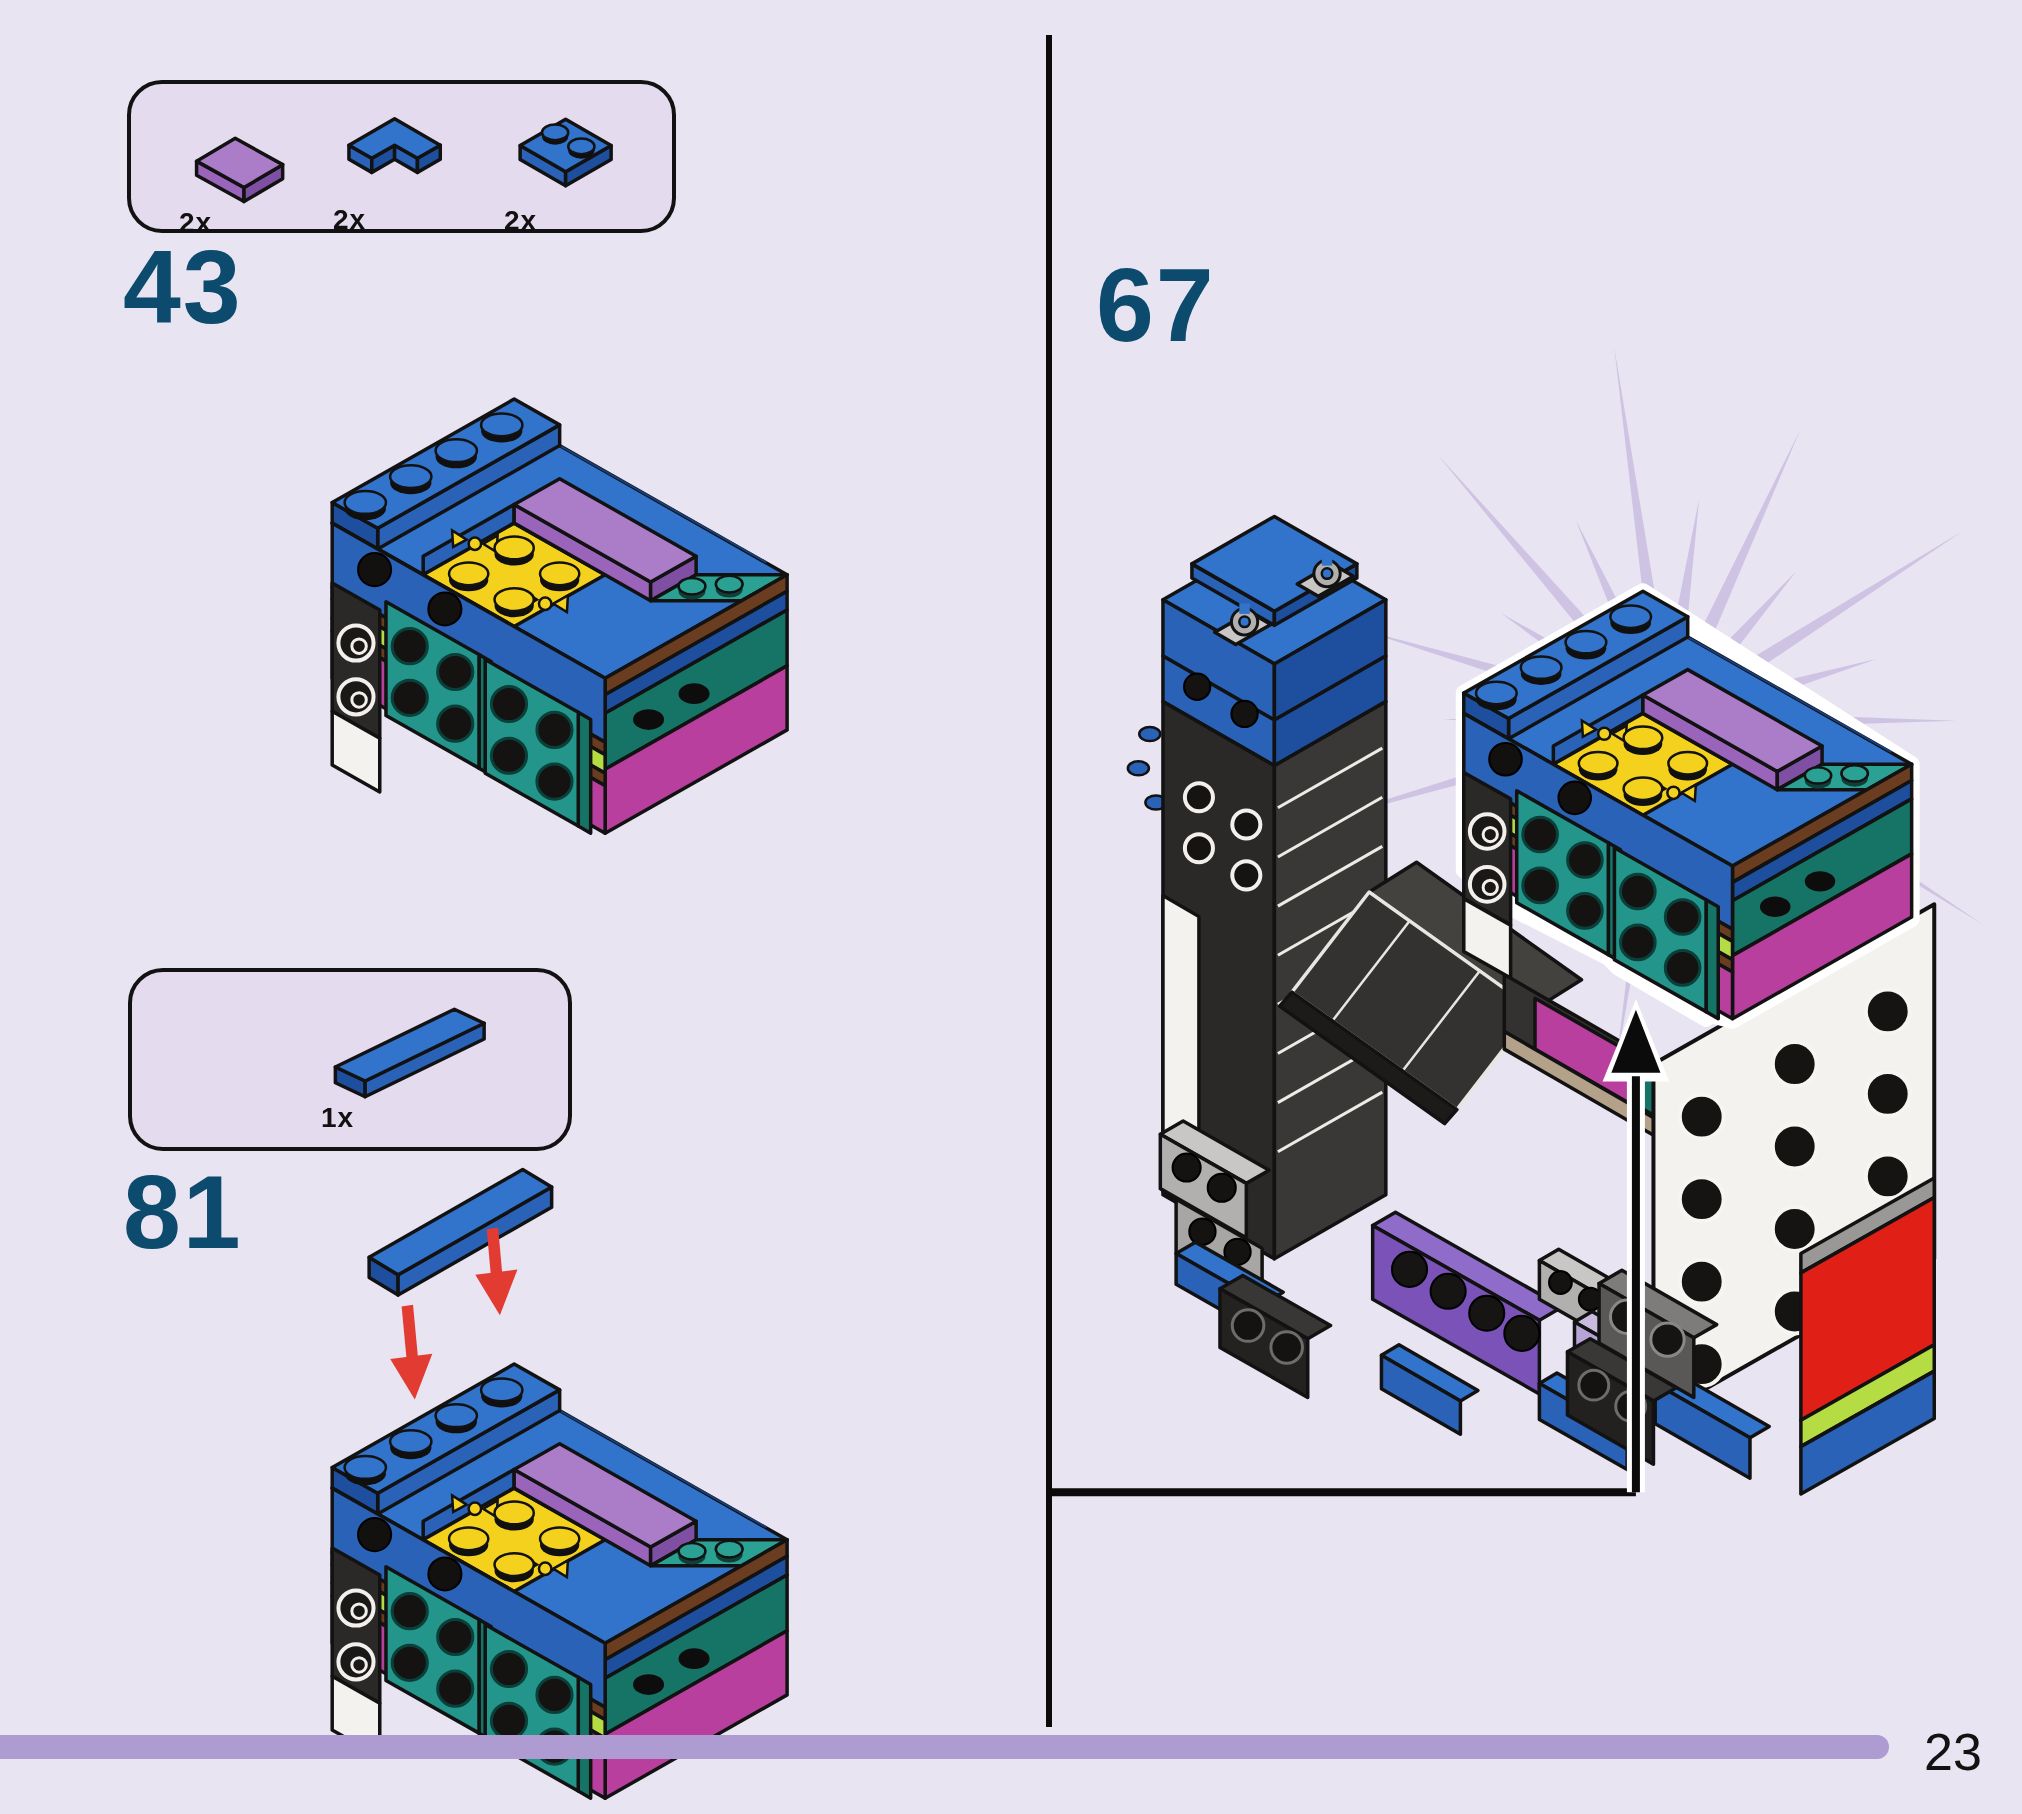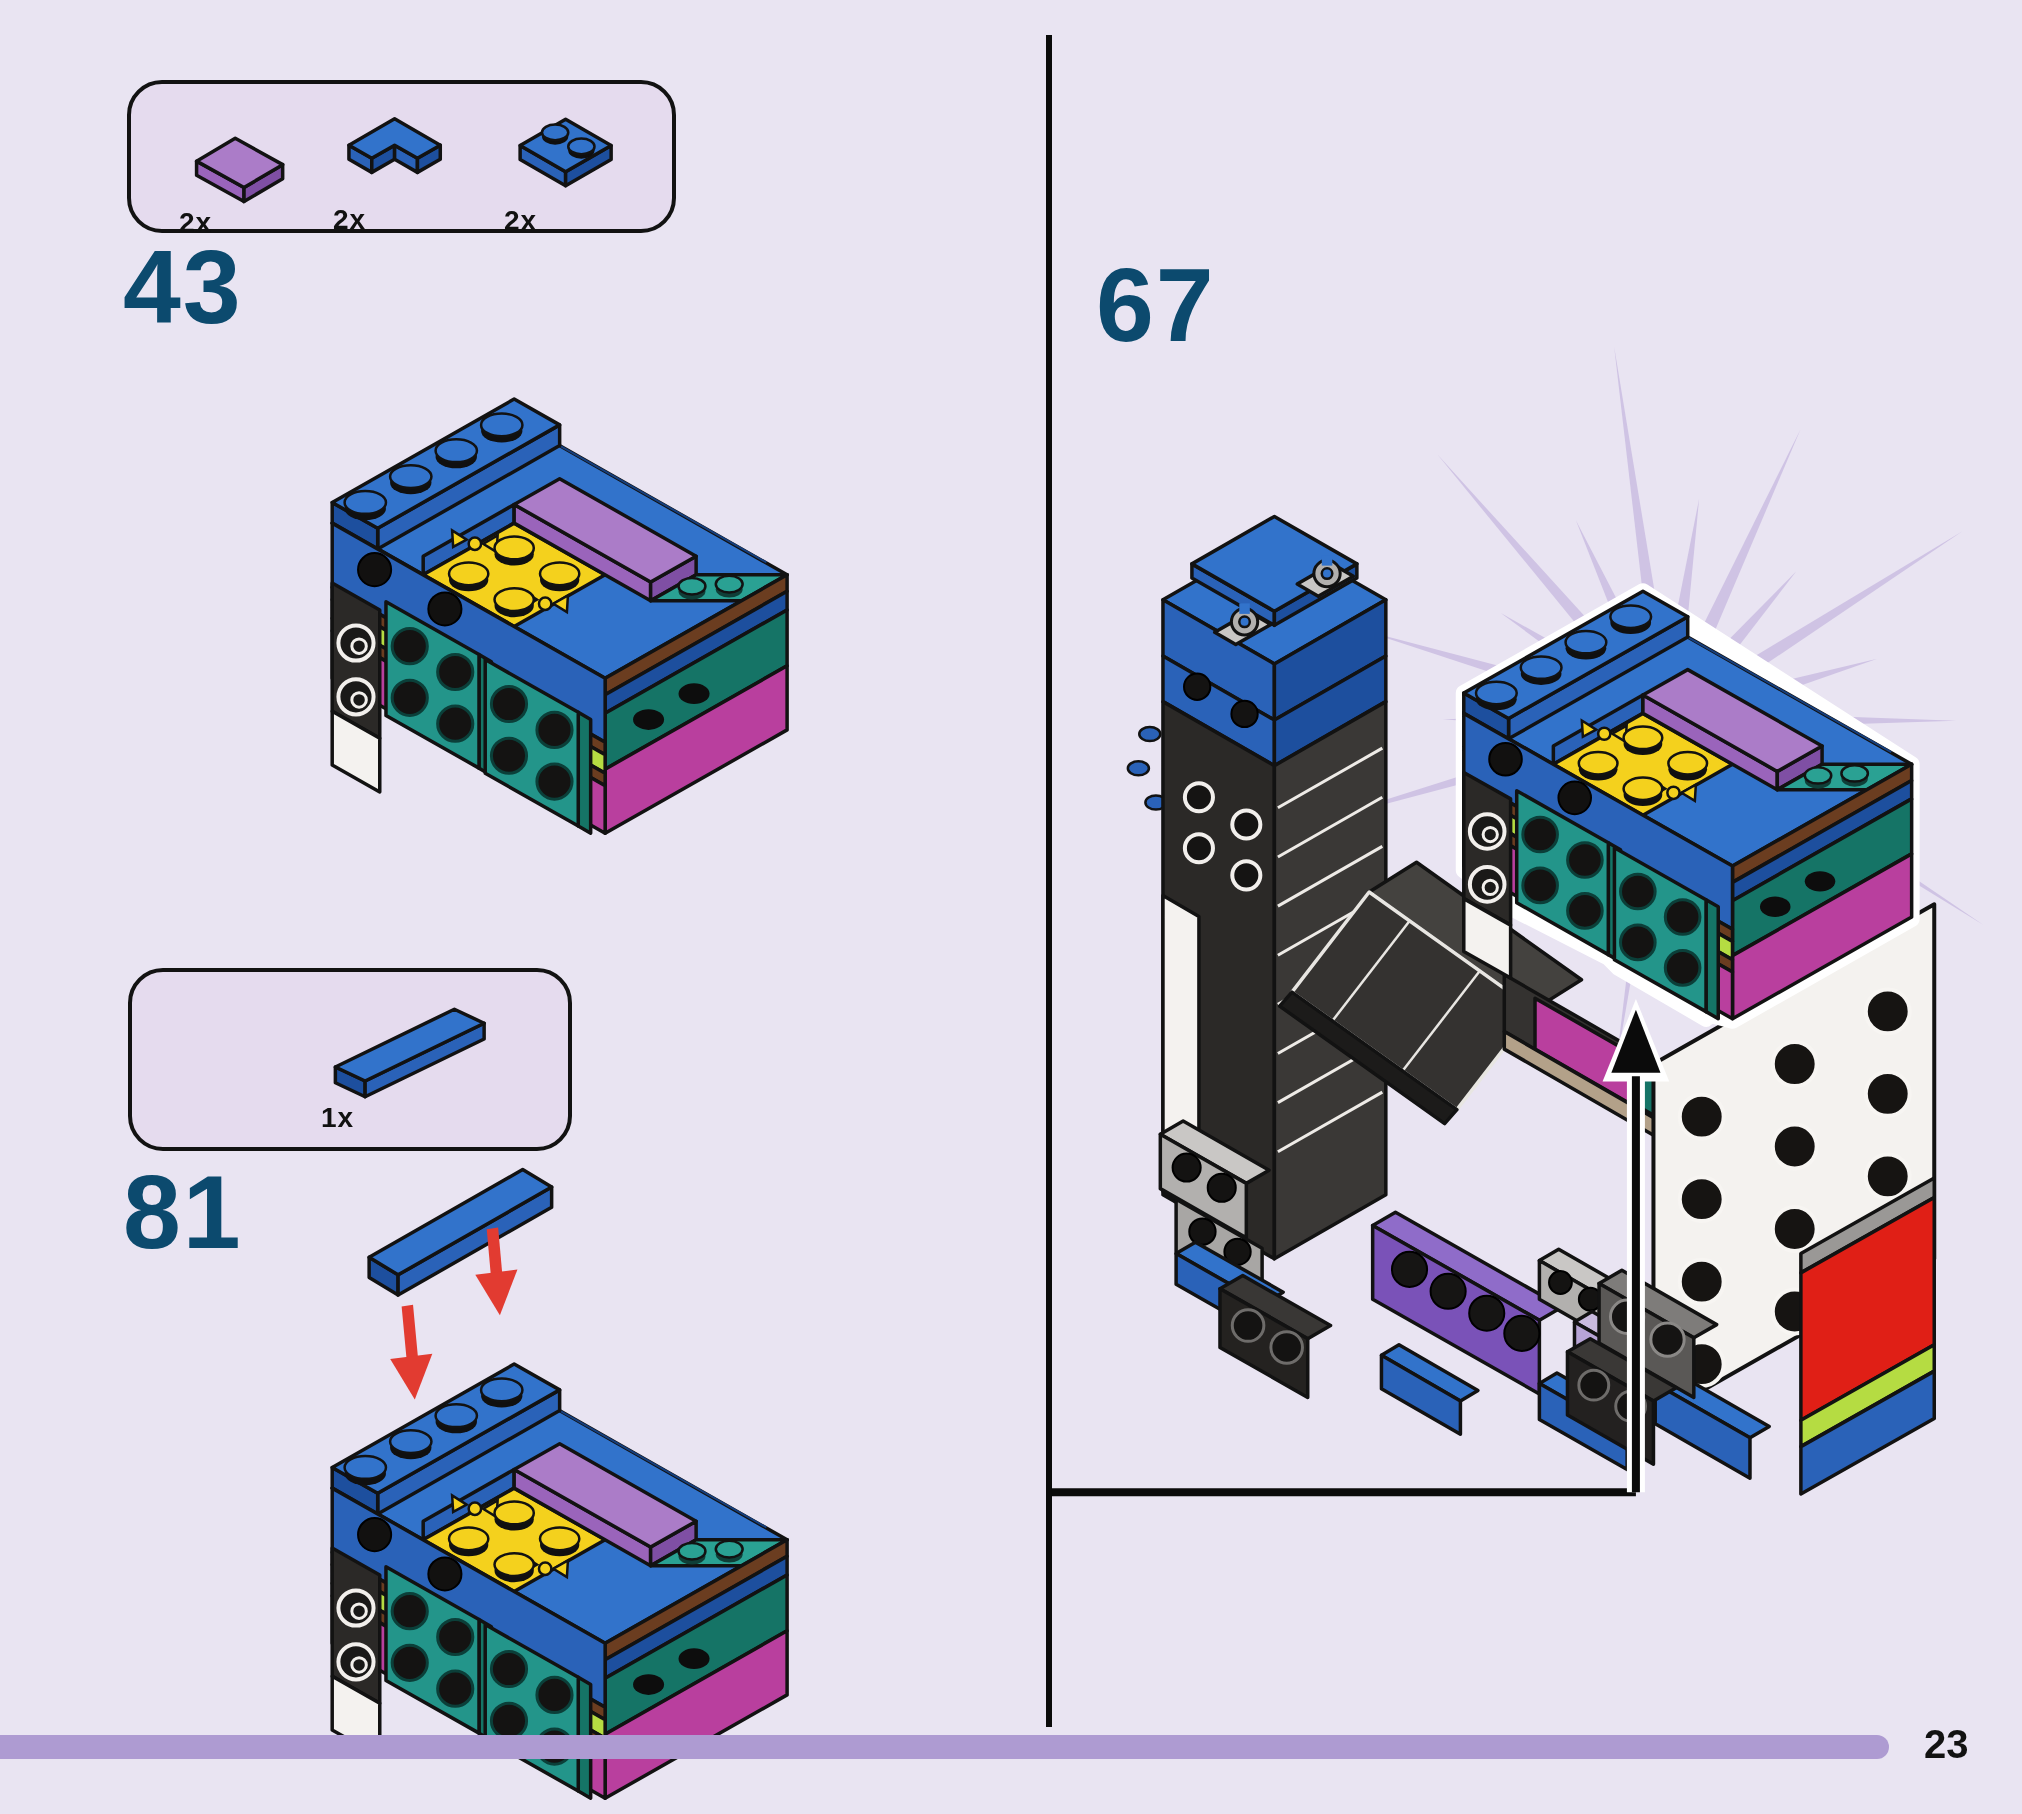--- a/index.html
+++ b/index.html
@@ -12,21 +12,21 @@
     --gray1:#c9c7c5; --gray2:#b2b0ae; --gray3:#5a5856;
     --blk:#2b2927; --wht:#f4f2ef; --burst:#cfc3e4; --bar:#ae9bd2;
   }
   *{margin:0;padding:0;box-sizing:border-box;}
   body{width:2022px;height:1814px;position:relative;background:var(--bg);
        font-family:"Liberation Sans",sans-serif;color:var(--ink);overflow:hidden;}
   .abs{position:absolute;}
   .parts-box{background:var(--boxfill);border:4.4px solid #121212;border-radius:35px;}
   .qty{font-size:28px;font-weight:700;color:#111;letter-spacing:0.9px;}
   .stepnum{font-size:104px;font-weight:700;color:#0c4a6e;line-height:1;letter-spacing:1.8px;}
-  .pagenum{font-size:40px;font-weight:700;color:#121212;}
+  .pagenum{font-size:52px;font-weight:400;color:#121212;}
   .divider{width:6.1px;background:#0b0b0b;}
   .progress{background:var(--bar);border-radius:0 12.3px 12.3px 0;}
   svg{display:block;overflow:visible;}
   polygon,path,ellipse,circle,line,rect{vector-effect:non-scaling-stroke;}
   .o3{stroke:#121212;stroke-width:3.5px;stroke-linejoin:round;}
   .o2{stroke:#121212;stroke-width:2.5px;stroke-linejoin:round;}
 </style>
 </head>
 <body>
 

